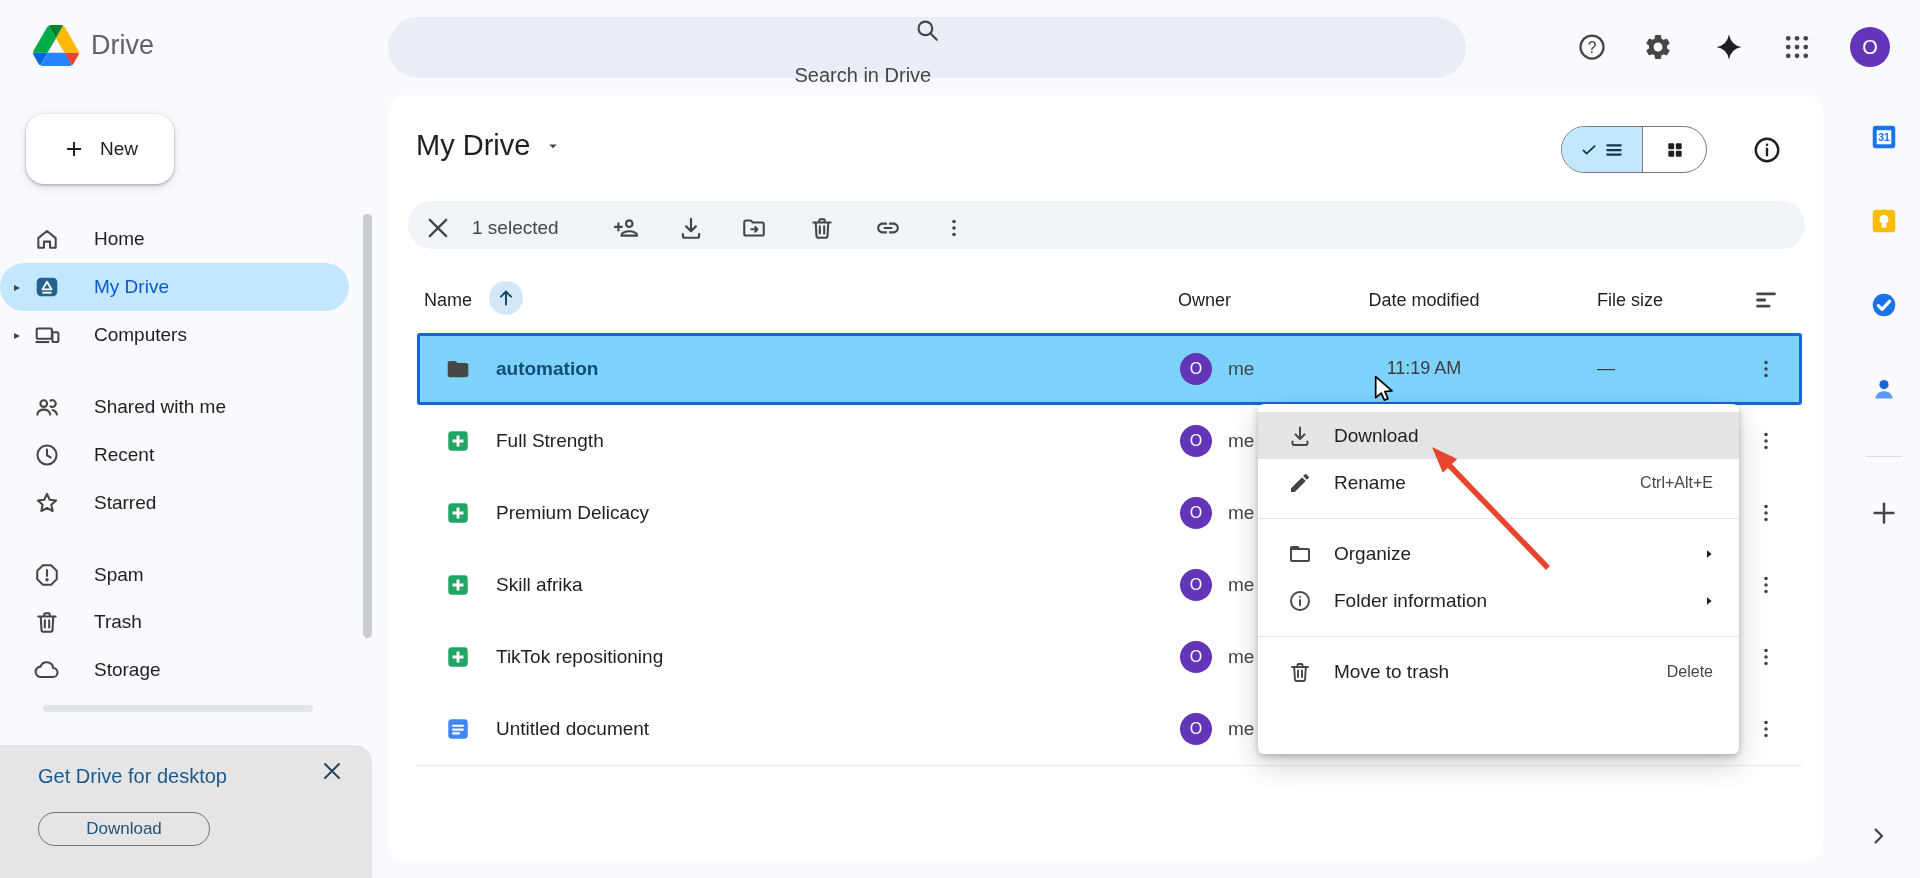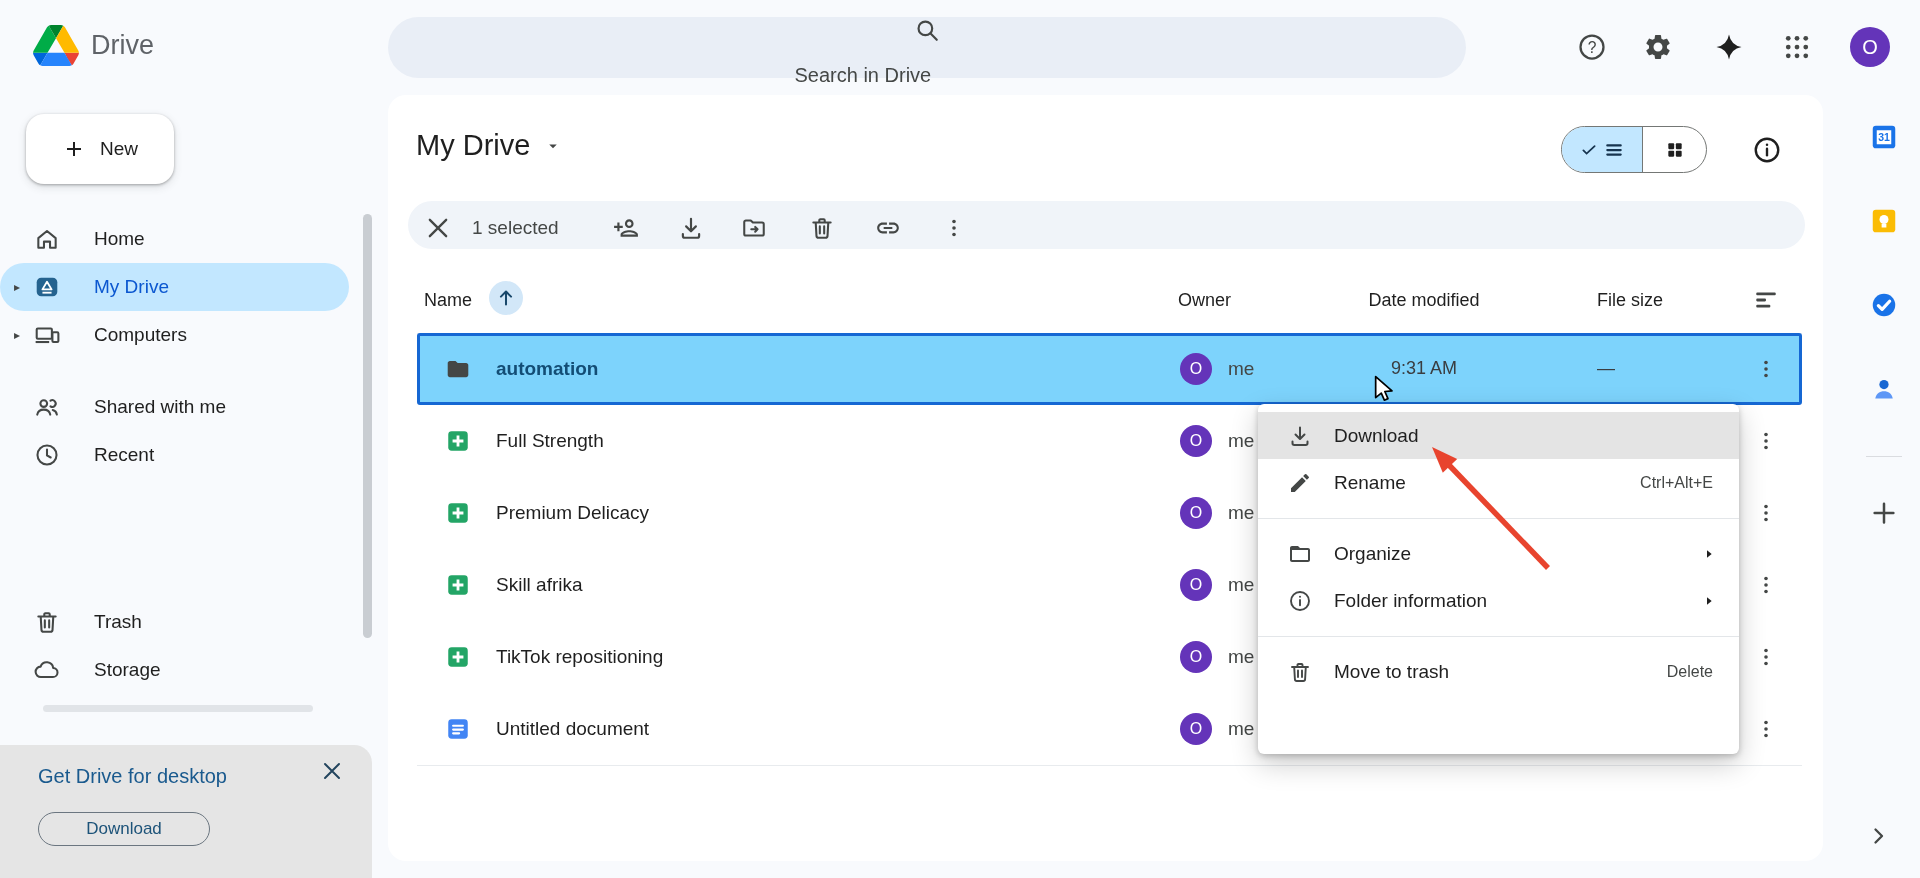--- a/index.html
+++ b/index.html
@@ -225,21 +225,41 @@
     <span class="caret"></span>
     <span class="nicon" style="margin-left:0;">
       <svg viewBox="0 0 24 24" width="26" height="26" fill="none" stroke="currentColor" stroke-width="1.9" stroke-linecap="round">
           <circle cx="12" cy="12" r="8.8"></circle>
           <path d="M12 7v5.3l3.4 2"></path>
         </svg>
     </span>
     <span class="nlabel">Recent</span>
   </div>
 
-
+  <div class="nav-item" style="top:479px;">
+    <span class="caret"></span>
+    <span class="nicon" style="margin-left:0;">
+      <svg viewBox="0 0 24 24" width="26" height="26" fill="none" stroke="currentColor" stroke-width="1.9" stroke-linejoin="round">
+          <path d="M12 3.6l2.5 5.4 5.9.6-4.4 4 1.2 5.8-5.2-3-5.2 3 1.2-5.8-4.4-4 5.9-.6z"></path>
+        </svg>
+    </span>
+    <span class="nlabel">Starred</span>
+  </div>
+
+  <div class="nav-item" style="top:551px;">
+    <span class="caret"></span>
+    <span class="nicon" style="margin-left:0;">
+      <svg viewBox="0 0 24 24" width="26" height="26" fill="none" stroke="currentColor" stroke-width="1.9" stroke-linejoin="round" stroke-linecap="round">
+          <path d="M8.2 3h7.6L21 8.2v7.6L15.8 21H8.2L3 15.8V8.2z"></path>
+          <path d="M12 7.4v5.6"></path>
+          <circle cx="12" cy="16.4" r="0.6" fill="currentColor"></circle>
+        </svg>
+    </span>
+    <span class="nlabel">Spam</span>
+  </div>
 
   <div class="nav-item" style="top:646px;">
     <span class="caret"></span>
     <span class="nicon" style="margin-left:0;">
       <svg viewBox="0 0 24 24" width="26" height="26" fill="none" stroke="currentColor" stroke-width="1.9" stroke-linejoin="round">
           <path d="M6.5 18.5h10.8a4.2 4.2 0 00.4-8.4 6 6 0 00-11.6-1.2 4.4 4.4 0 00.4 9.6z"></path>
         </svg>
     </span>
     <span class="nlabel">Storage</span>
   </div>
@@ -378,21 +398,21 @@
 
       <div class="row selected" style="top:0px;">
         <span class="ficon" style="color:#444746;left:25px;top:20px;">
           <svg viewBox="0 0 24 24" width="26" height="26" fill="currentColor">
               <path d="M2.5 6.5c0-1.1.9-2 2-2h5.2l2 2h7.8c1.1 0 2 .9 2 2v9c0 1.1-.9 2-2 2h-15c-1.1 0-2-.9-2-2z"></path>
             </svg>
         </span>
         <span class="fname" style="top:22px;left:76px;">automation</span>
         <span class="ravatar" style="left:760px;top:17px;">O</span>
         <span class="rowner" style="top:22px;left:808px;">me</span>
-        <span class="rdate" style="top:22px;left:924px;">9:31 AM</span>
+        <span class="rdate" style="top:22px;left:924px;">11:19 AM</span>
         <span class="rsize" style="top:22px;left:1177px;">—</span>
         <span class="rdots" style="left:1330px;top:17px;">
           <svg viewBox="0 0 24 24" width="24" height="24" fill="currentColor">
               <circle cx="12" cy="5.5" r="1.8"></circle>
               <circle cx="12" cy="12" r="1.8"></circle>
               <circle cx="12" cy="18.5" r="1.8"></circle>
             </svg>
         </span>
       </div>
 

